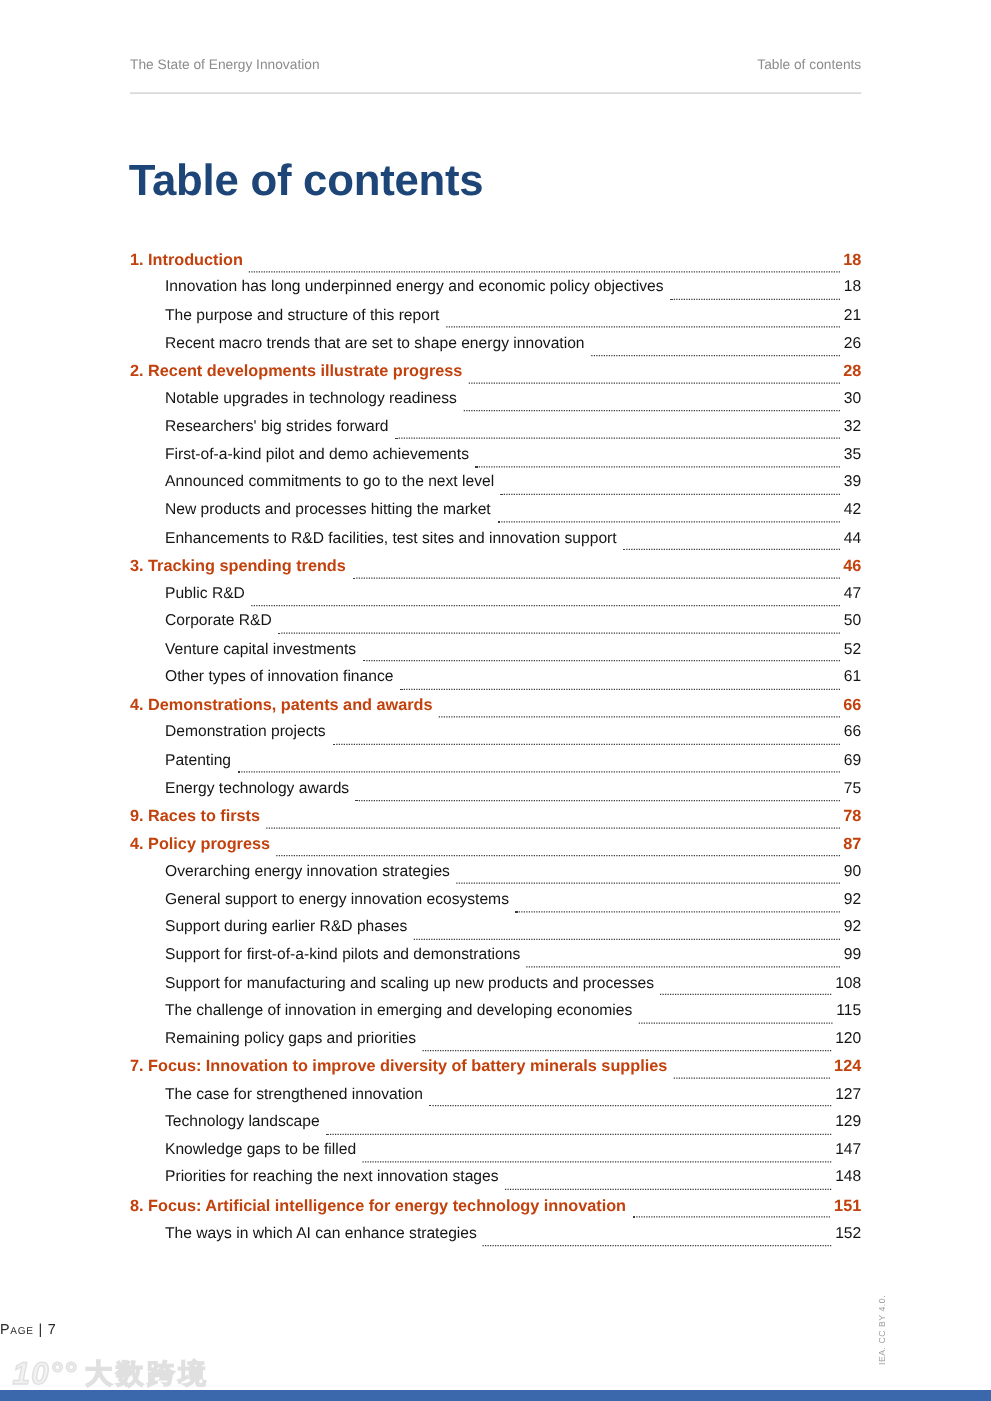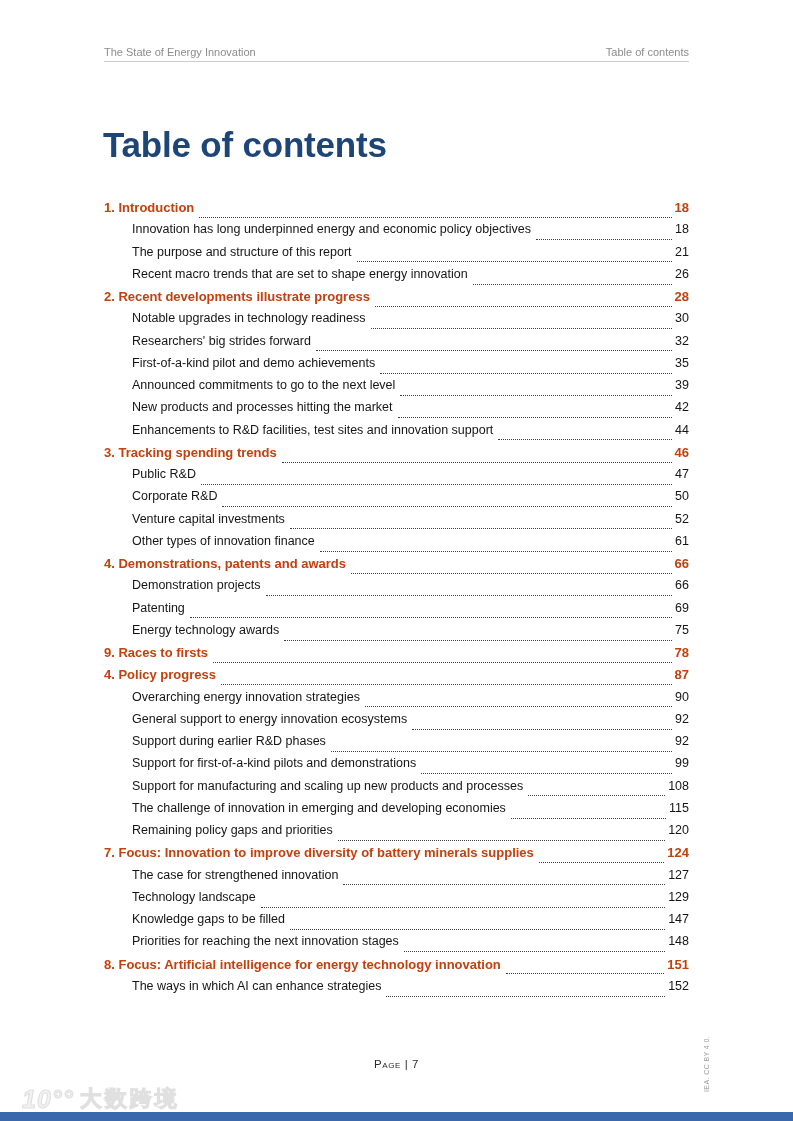--- a/index.html
+++ b/index.html
@@ -10,21 +10,21 @@
     font-family:"Liberation Sans", sans-serif;
     overflow:hidden;
     color:#111;
   }
 
   
   .header {
     position:absolute; top:46px; left:104px; width:585px;
     display:flex; justify-content:space-between; align-items:flex-start;
     font-size:11px; color:#8c8c8c;
-    padding-bottom:3px;
+    padding-bottom:16px;
     border-bottom:1px solid #cccccc;
   }
 
   
   .page-title {
     position:absolute; top:102px; left:103px;
     font-size:35px; font-weight:700;
     color:#1d4577;
     letter-spacing:-0.2px;
   }
@@ -45,39 +45,38 @@
     flex:1 1 auto; min-width:12px;
     border-bottom:1.7px dotted #3c3c3c;
     align-self:flex-end;
     margin:0 3px 4.5px 5px;
   }
   .toc-page { white-space:nowrap; text-align:right; }
 
   
   .footer {
     position:absolute; top:1058px; left:0; width:100%;
-    text-align:center;
     font-size:11.5px; color:#2b2b2b;
     font-variant:small-caps;
     letter-spacing:0.6px;
   }
 
   
   .side-note {
     position:absolute; left:703px; top:1012px; height:80px;
     writing-mode:vertical-rl;
     transform:rotate(180deg);
     font-size:7px; color:#9c9c9c;
     letter-spacing:0.4px;
     white-space:nowrap;
   }
 
   
   .watermark {
-    position:absolute; left:22px; top:1084px;
+    position:absolute; left:10px; top:1084px;
     display:flex; align-items:center; gap:6px;
     user-select:none;
   }
   .wm-logo, .wm-text {
     color:#f2f2f2;
     -webkit-text-stroke:1.1px #e0e0e0;
     font-weight:700;
   }
   .wm-logo { font-size:25px; font-style:italic; letter-spacing:1px; }
   .wm-logo::before { content:"10\00B0\00B0"; }

